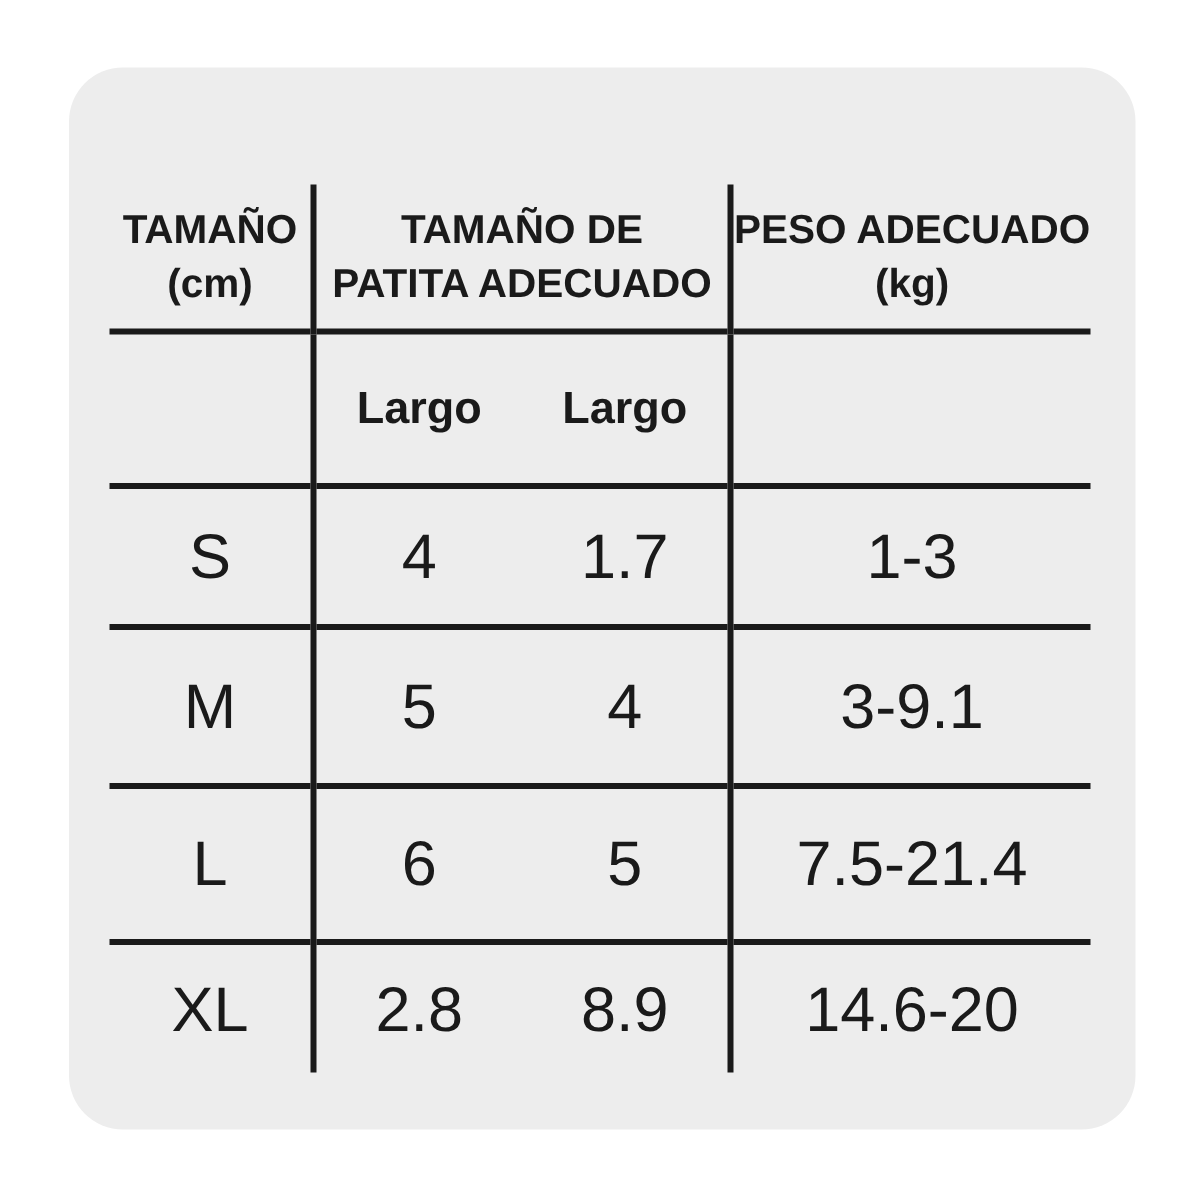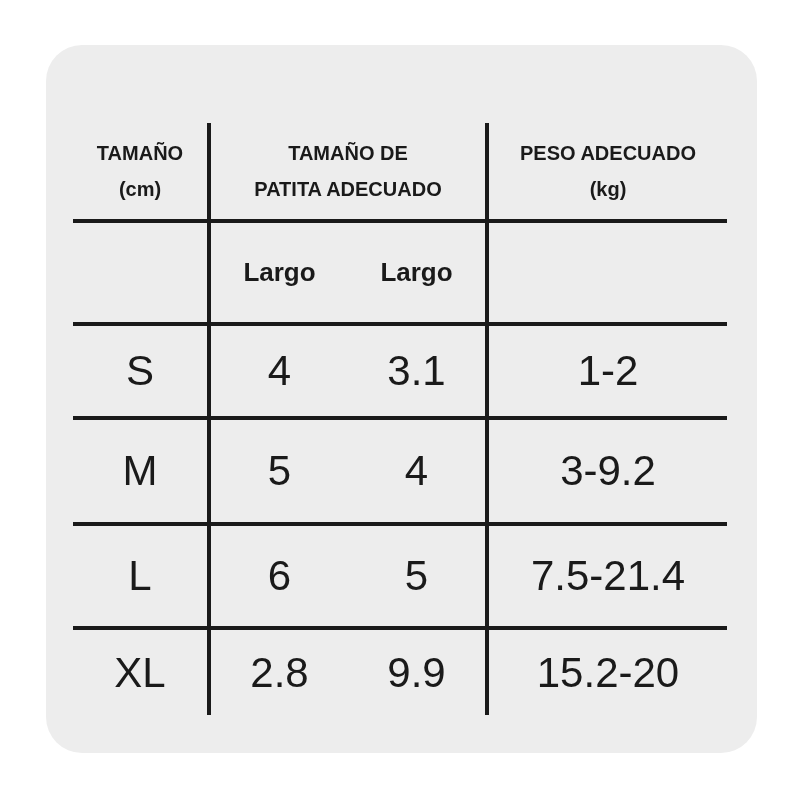--- a/index.html
+++ b/index.html
@@ -41,27 +41,27 @@
   .bR{ border-right:4px solid var(--line); }
   .bT{ border-top:4px solid var(--line); }
   .r1{ height:98px; }
   .r2{ height:103px; }
   .r3{ height:94px; }
   .r4{ height:106px; }
   .r5{ height:104px; }
   .r6{ height:87px; }
   .hdr{
     font-weight:bold;
-    font-size:20px;
+    font-size:27px;
     line-height:36px;
     letter-spacing:0px;
   }
   .sub{
     font-weight:bold;
-    font-size:26px;
+    font-size:30px;
   }
   .val{
     font-weight:normal;
     font-size:42px;
   }
 </style>
 </head>
 <body>
 
 <div class="card">
@@ -92,39 +92,39 @@
     <tr class="r2">
       <td class="bR bT"></td>
       <td class="sub bT">Largo</td>
       <td class="sub bR bT">Largo</td>
       <td class="bT"></td>
     </tr>
 
     <tr class="r3">
       <td class="val bR bT">S</td>
       <td class="val bT">4</td>
-      <td class="val bR bT">3.1</td>
-      <td class="val bT">1-2</td>
+      <td class="val bR bT">1.7</td>
+      <td class="val bT">1-3</td>
     </tr>
 
     <tr class="r4">
       <td class="val bR bT">M</td>
       <td class="val bT">5</td>
       <td class="val bR bT">4</td>
-      <td class="val bT">3-9.2</td>
+      <td class="val bT">3-9.1</td>
     </tr>
 
     <tr class="r5">
       <td class="val bR bT">L</td>
       <td class="val bT">6</td>
       <td class="val bR bT">5</td>
       <td class="val bT">7.5-21.4</td>
     </tr>
 
     <tr class="r6">
       <td class="val bR bT">XL</td>
       <td class="val bT">2.8</td>
-      <td class="val bR bT">9.9</td>
-      <td class="val bT">15.2-20</td>
+      <td class="val bR bT">8.9</td>
+      <td class="val bT">14.6-20</td>
     </tr>
   </tbody>
     </table>
 </div>
 
 </body></html>

